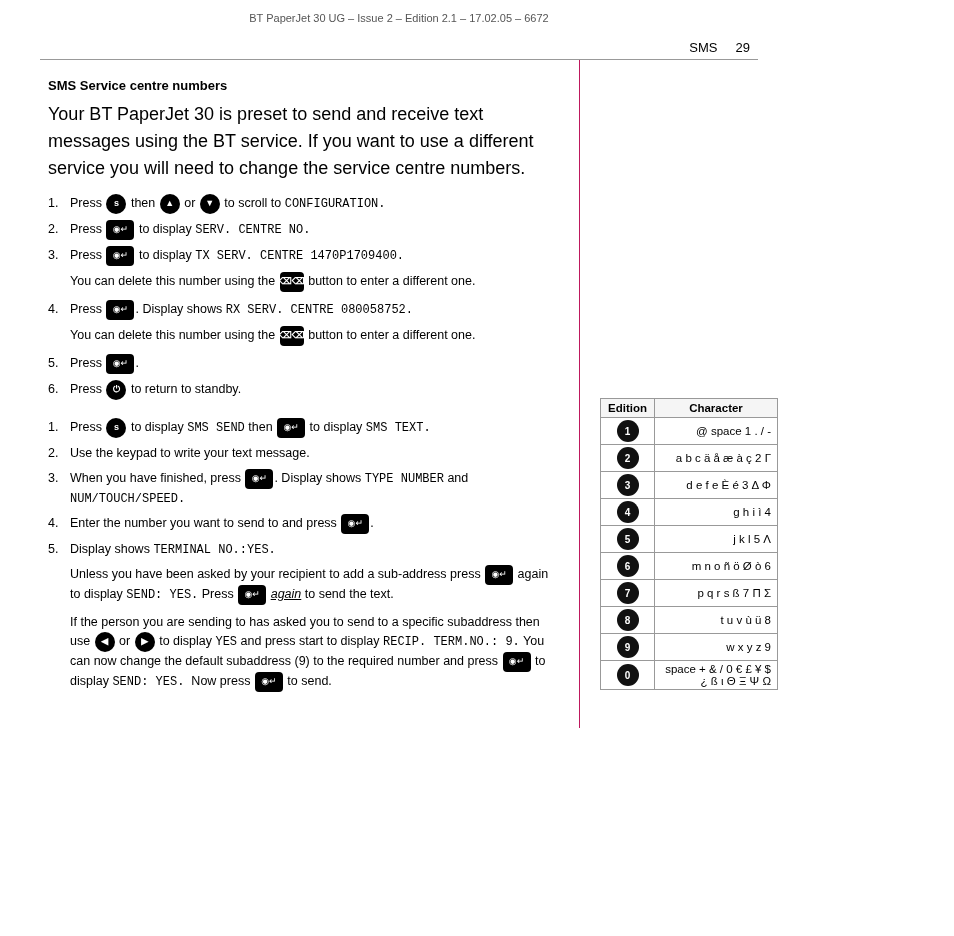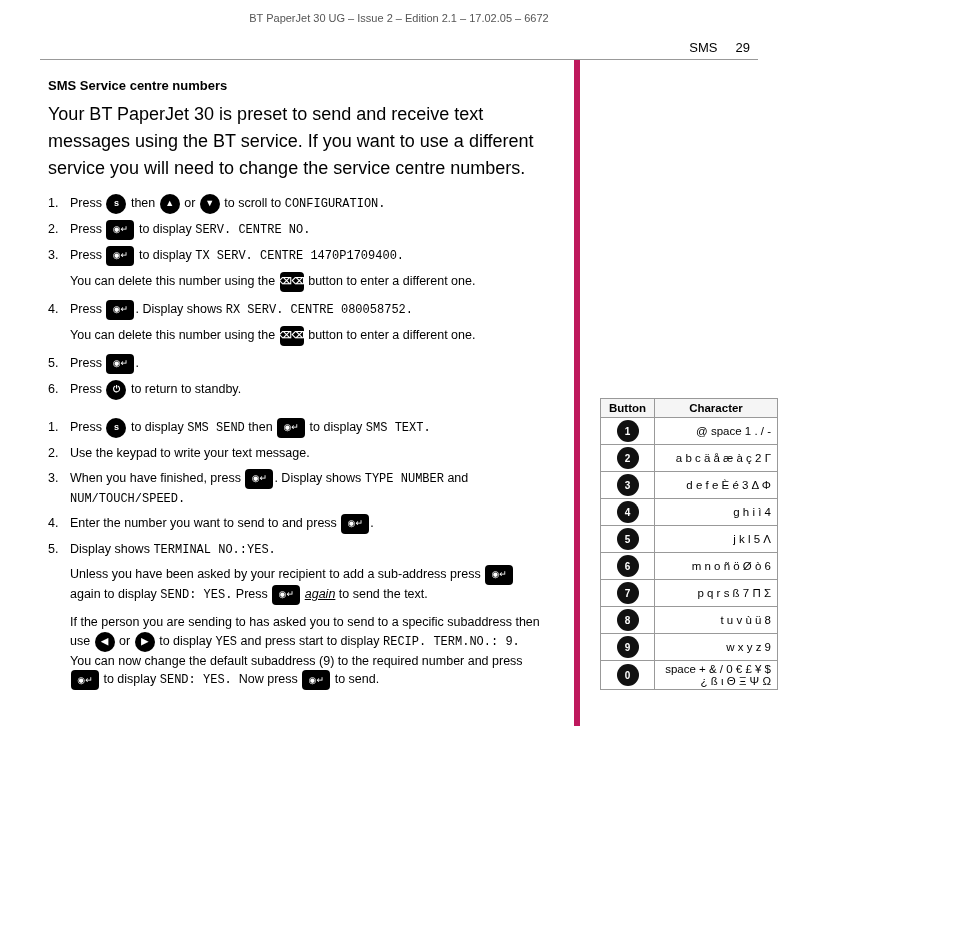--- a/index.html
+++ b/index.html
@@ -40,21 +40,21 @@
       margin: 0 40px;
     }
     .content-area {
       display: flex;
       flex-direction: row;
       padding: 0 0 0 0;
     }
     .left-column {
       flex: 0 0 580px;
       padding: 18px 30px 18px 48px;
-      border-right: 6px solid #be185d;
+      border-right: 1px solid #be185d;
     }
     .right-column {
       flex: 1;
       padding: 18px 20px 18px 20px;
     }
     .section-title {
       font-weight: bold;
       font-size: 13px;
       margin-bottom: 8px;
     }
@@ -334,21 +334,21 @@
       </div>
 
     </div>
 
     <div class="right-column">
 
       <div style="margin-top: 320px;">
         <table class="char-table">
           <thead>
             <tr>
-              <th>Button</th>
+              <th>Edition</th>
               <th>Character</th>
             </tr>
           </thead>
           <tbody id="char-table-body">
           <tr>
                 <td><span class="btn-circle">1</span></td>
                 <td>@ space  1  .  /  -</td>
               </tr>
               <tr>
                 <td><span class="btn-circle">2</span></td>

